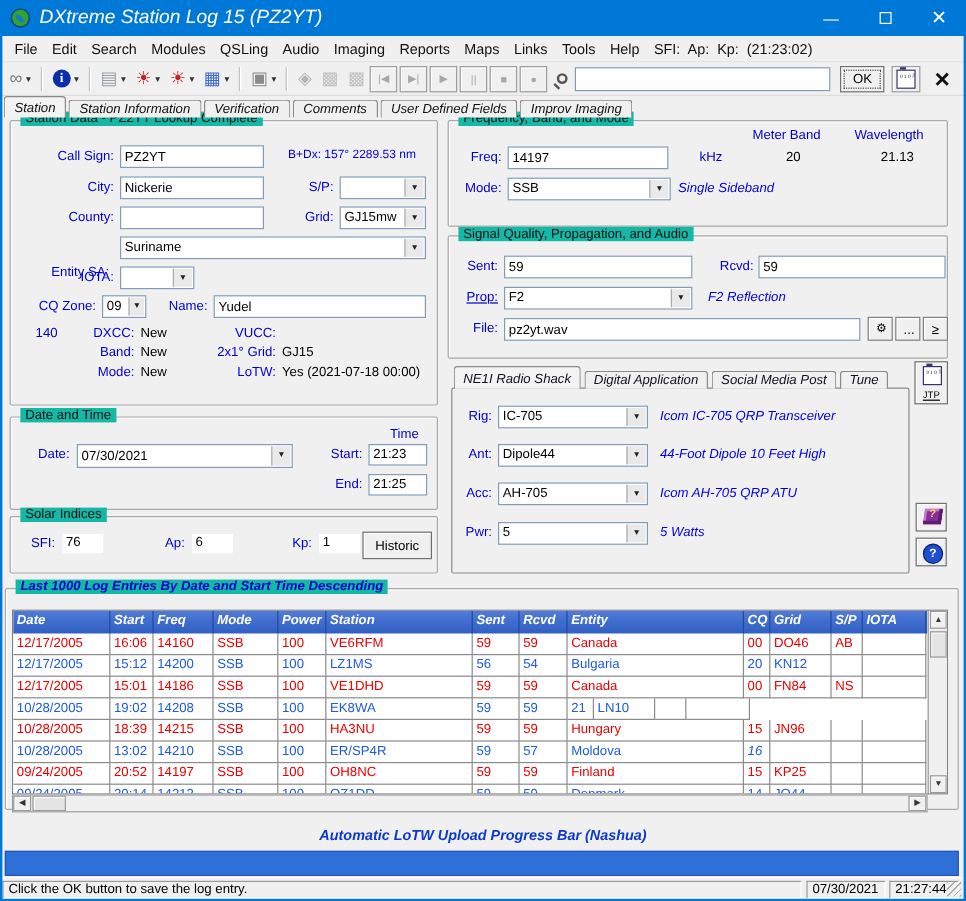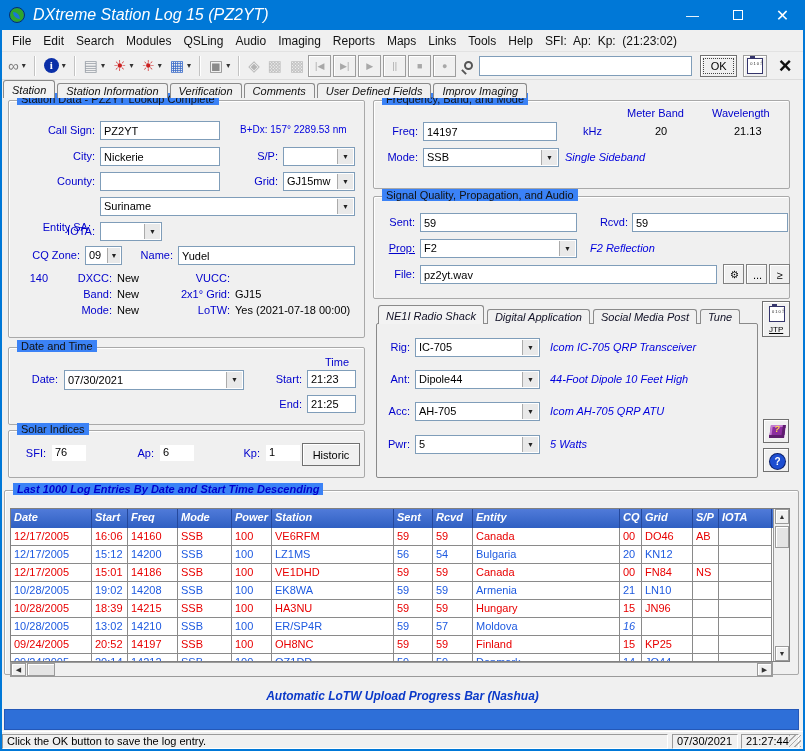--- a/index.html
+++ b/index.html
@@ -38,21 +38,21 @@
   .tcalc{width:24px;height:22px;display:flex;align-items:center;justify-content:center;background:#F0F0F0;border:1px solid #9d9d9d;box-shadow:inset 1px 1px 0 #fff;margin-left:6px;}
   .tclose{font-size:22px;font-weight:bold;color:#111;width:28px;text-align:center;margin-left:4px;line-height:24px;}
 
   
   .tabbar{position:absolute;left:3px;top:80px;height:18px;display:flex;align-items:flex-end;z-index:4;}
   .tab{font-size:11px;font-style:italic;color:#111;background:#F0F0F0;border:1px solid #8a8a8a;border-bottom:none;border-radius:3px 3px 0 0;padding:1px 8px 2px;margin-right:2px;height:15px;}
   .tab.active{height:18px;padding-top:3px;background:#F3F3F3;position:relative;z-index:6;}
 
   
   .grp{position:absolute;border:1px solid #A9A9A9;border-radius:2px;box-shadow:1px 1px 0 #fff inset;}
-  .gtitle{position:absolute;top:-8px;left:8px;background:#3b82f6;padding:0 4px;font-size:11px;color:#111;white-space:nowrap;}
+  .gtitle{position:absolute;top:-8px;left:8px;background:#14b8a6;padding:0 4px;font-size:11px;color:#111;white-space:nowrap;}
   .gtitle.blueital{color:#0000CC;font-style:italic;font-weight:bold;}
 
   .lbl{position:absolute;color:#0000CC;font-size:11px;text-align:right;white-space:nowrap;}
   .lbl.left{text-align:right;}
   .val{position:absolute;color:#000;font-size:11px;white-space:nowrap;}
   .ann{position:absolute;color:#0000DD;font-style:italic;font-size:11px;white-space:nowrap;}
   .fld{position:absolute;background:#fff;border:1px solid #7F9DB9;font-size:11px;padding:1px 3px;height:19px;font-family:inherit;color:#000;}
   .combo{position:absolute;height:19px;background:#fff;border:1px solid #7F9DB9;}
   .cval{position:absolute;left:3px;top:2px;font-size:11px;color:#000;white-space:nowrap;}
   .carr{position:absolute;right:1px;top:1px;bottom:1px;width:16px;background:#E9E9E9;border-left:1px solid #ABABAB;text-align:center;font-size:7px;line-height:15px;color:#222;}
@@ -429,21 +429,20 @@
           </div>
           <div class="trow blue">
             <div class="tcell" style="width: 81px;">10/28/2005</div>
             <div class="tcell" style="width: 36px;">19:02</div>
             <div class="tcell" style="width: 50px;">14208</div>
             <div class="tcell" style="width: 54px;">SSB</div>
             <div class="tcell" style="width: 40px;">100</div>
             <div class="tcell" style="width: 122px;">EK8WA</div>
             <div class="tcell" style="width: 39px;">59</div>
             <div class="tcell" style="width: 40px;">59</div>
-            <div class="tcell" style="width: 147px;">Armenia</div>
             <div class="tcell" style="width: 22px;">21</div>
             <div class="tcell" style="width: 51px;">LN10</div>
             <div class="tcell" style="width: 26px;"></div>
             <div class="tcell" style="width: 53px;"></div>
           </div>
           <div class="trow red">
             <div class="tcell" style="width: 81px;">10/28/2005</div>
             <div class="tcell" style="width: 36px;">18:39</div>
             <div class="tcell" style="width: 50px;">14215</div>
             <div class="tcell" style="width: 54px;">SSB</div>

